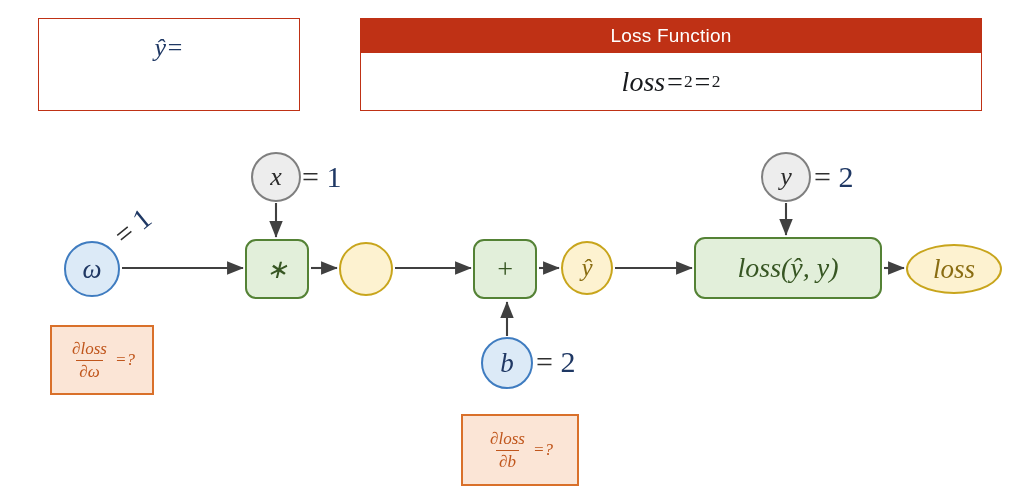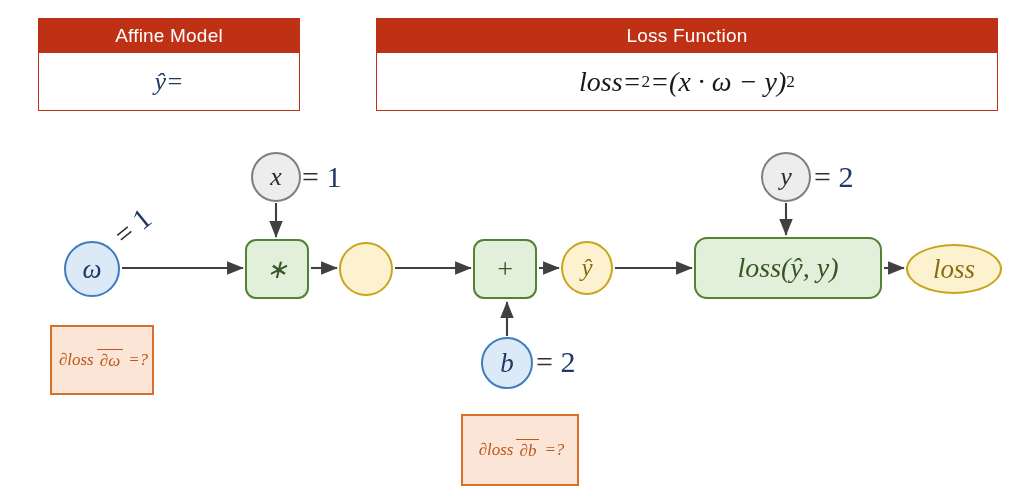--- a/index.html
+++ b/index.html
@@ -38,21 +38,21 @@
     font-family: "Liberation Serif", serif;
     font-style: italic;
     display: flex;
     align-items: center;
     justify-content: center;
   }
 
   #affine-box { left: 38px;  top: 18px;  width: 262px; height: 93px; }
   #affine-box .info-body { height: 58px; font-size: 26px; }
 
-  #loss-box   { left: 360px; top: 18px;  width: 622px; height: 93px; margin-left: 16px; }
+  #loss-box   { left: 360px; top: 18px;  width: 622px; height: 93px; }
   #loss-box .info-body { height: 58px; font-size: 28px; color:#17191c; }
 
   .sup { font-size: .62em; vertical-align: super; font-style: normal; }
 
   
   .node {
     position: absolute;
     box-sizing: border-box;
     display: flex;
     align-items: center;
@@ -86,21 +86,21 @@
 
   
   #node-omega  { left: 64px;  top: 241px; width: 56px;  height: 56px; font-size: 27px; }
   #node-x      { left: 251px; top: 152px; width: 50px;  height: 50px; font-size: 26px; }
   #node-mul    { left: 245px; top: 239px; width: 64px;  height: 60px; font-size: 26px; }
   #node-prod   { left: 339px; top: 242px; width: 54px;  height: 54px; }
   #node-add    { left: 473px; top: 239px; width: 64px;  height: 60px; font-size: 28px; }
   #node-yhat   { left: 561px; top: 241px; width: 52px;  height: 54px; font-size: 25px; }
   #node-b      { left: 481px; top: 337px; width: 52px;  height: 52px; font-size: 27px; }
   #node-y      { left: 761px; top: 152px; width: 50px;  height: 50px; font-size: 26px; }
-  #node-lossfn { left: 694px; top: 237px; width: 188px; height: 62px; font-size: 28px; border-radius: 13px; }
+  #node-lossfn { left: 694px; top: 237px; width: 188px; height: 62px; font-size: 28px; }
   #node-lossout{
     left: 906px; top: 244px; width: 96px; height: 50px;
     border-radius: 50%; font-size: 27px;
   }
 
   
   .val-label {
     position: absolute;
     font-family: "Liberation Serif", serif;
     font-size: 30px;
@@ -134,55 +134,53 @@
 
   .frac-wrap {
     display: inline-flex;
     align-items: center;
     font-family: "Liberation Serif", serif;
     font-style: italic;
     font-size: 17px;
   }
   .frac {
     display: inline-flex;
-    flex-direction: row;
+    flex-direction: column;
     align-items: center;
     line-height: 1.15;
   }
   .frac .num-part { padding: 0 3px 1px 3px; }
   .frac .den-part { padding: 1px 3px 0 3px; border-top: 1.6px solid #c0561c; }
   .frac-eq { margin-left: 5px; }
 
   
   #edges {
     position: absolute;
     left: 0; top: 0;
     width: 1011px; height: 499px;
     pointer-events: none;
   }
 </style>
 </head>
 <body>
 
 <div class="info-box" id="affine-box">
-  <div class="info-head">Affine Model</div>
   <div class="info-body">
     <span>ŷ</span>
       <span> = </span>
   </div>
 </div>
 
 <div class="info-box" id="loss-box">
   <div class="info-head">Loss Function</div>
   <div class="info-body">
     <span>loss</span>
       <span> = </span>
       <span class="sup">2</span>
       <span>= </span>
-      <span>(x · ω − y)</span>
       <span class="sup">2</span>
   </div>
 </div>
 
 <svg id="edges" viewBox="0 0 1011 499" xmlns="http://www.w3.org/2000/svg">
   <defs>
     <marker id="ah" markerWidth="9" markerHeight="9" refX="7.6" refY="3.2" orient="auto" markerUnits="strokeWidth">
       <path d="M0,0 L8,3.2 L0,6.4 z" fill="#404040"></path>
     </marker>
   </defs>

